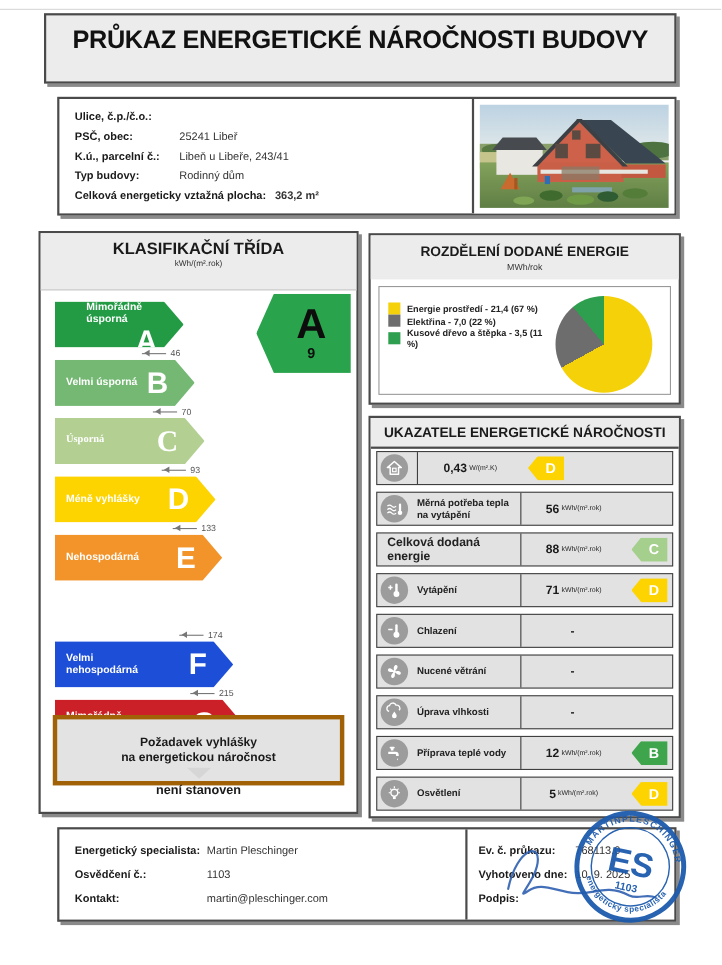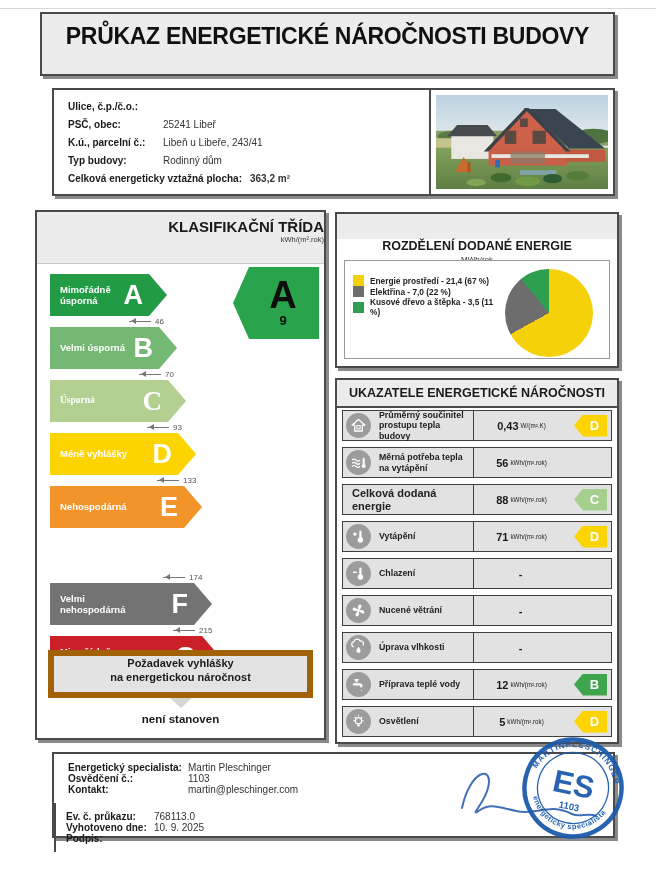--- a/index.html
+++ b/index.html
@@ -19,30 +19,30 @@
   .info-left { flex:1; display:flex; flex-direction:column; justify-content:space-around; padding:7px 6px 7px 14px; }
   .info-row { display:flex; font-size:10px; }
   .info-row .lbl { font-weight:bold; width:95px; flex:none; }
   .info-row.wide .lbl { width:auto; margin-right:8px; }
   .info-row .val { color:#333; }
   .photo-cell { width:184px; flex:none; border-left:2px solid #4a4a4a; padding:5px; background:#fff; }
   .photo-cell svg { width:100%; height:100%; display:block; }
 
   
   .class-panel { left:35px; top:210px; width:291px; height:530px; }
-  .class-head { background:#ececec; height:52px; text-align:right; padding-top:6px; border-bottom:1px solid #c9c9c9; }
+  .class-head { background:#ececec; height:52px; text-align:center; padding-top:6px; border-bottom:1px solid #c9c9c9; }
   .class-title { font-size:15px; font-weight:bold; }
   .class-sub { font-size:10px; font-weight:bold; margin-top:1px; }
   .class-unit { font-size:7.5px; color:#333; }
   .bands { position:absolute; top:62px; left:13px; right:13px; }
   .band { height:42px; display:flex; align-items:center; color:#fff;
           clip-path:polygon(0 0, calc(100% - 18px) 0, 100% 50%, calc(100% - 18px) 100%, 0 100%); }
   .band-label { font-size:9.5px; font-weight:bold; line-height:1.2; padding-left:10px; width:80px; }
   .band-letter { font-size:27px; font-weight:bold; margin-left:auto; margin-right:24px; line-height:1; }
-  .band-item:nth-of-type(1) .band { width:117px; }
+  .band-item:nth-of-type(1) .band { width:117px;flex-direction:column; }
   .band-item:nth-of-type(2) .band { width:127px; }
   .band-item:nth-of-type(3) .band { width:136px; }
   .band-item:nth-of-type(4) .band { width:146px; }
   .band-item:nth-of-type(5) .band { width:152px; }
   .band-item:nth-of-type(6) .band { width:162px; }
   .band-item:nth-of-type(7) .band { width:170px; }
   .threshold { height:11px; display:flex; align-items:center; font-size:8px; color:#555; }
   .band-item:nth-of-type(1) .threshold { margin-left:79px; }
   .band-item:nth-of-type(2) .threshold { margin-left:89px; }
   .band-item:nth-of-type(3) .threshold { margin-left:97px; }
@@ -50,30 +50,30 @@
   .band-item:nth-of-type(5) .threshold { margin-left:113px;margin-top:44px; }
   .band-item:nth-of-type(6) .threshold { margin-left:123px; }
   .band-item:nth-of-type(7) .threshold { display:none; }
   .th-line { width:22px; height:0; border-top:1px solid #777; position:relative; margin-right:4px; }
   .th-line::before { content:''; position:absolute; left:-1px; top:-4px; border:3.5px solid transparent; border-right:5px solid #777; }
   .result-arrow { position:absolute; top:55px; right:5px; width:86px; height:72px; color:#0d0d0d;
                   clip-path:polygon(16px 0, 100% 0, 100% 100%, 16px 100%, 0 50%);
                   display:flex; flex-direction:column; align-items:center; justify-content:center; padding-left:14px; }
   .result-letter { font-size:38px; font-weight:bold; line-height:0.9; }
   .result-value { font-size:13px; font-weight:bold; }
-  .req-head { position:absolute; left:11px; right:11px; top:438px; height:48px; background:#e3e3e3; border:6px solid #a16207;
-              display:flex; flex-direction:column; align-items:center; font-size:11px; font-weight:bold; line-height:1.3; }
+  .req-head { position:absolute; left:11px; right:11px; top:438px; height:64px; background:#e3e3e3; border:4px solid #a16207;
+              display:flex; flex-direction:column; align-items:center; justify-content:center; font-size:11px; font-weight:bold; line-height:1.3; }
   .req-tri { position:absolute; top:486px; left:50%; margin-left:-11px; width:0; height:0;
              border-left:11px solid transparent; border-right:11px solid transparent; border-top:10px solid #d6d6d6; }
   .req-value { position:absolute; left:11px; right:11px; top:488px; height:37px; display:flex; align-items:center; justify-content:center;
                font-size:11.5px; font-weight:bold; }
 
   
   .split-panel { left:335px; top:212px; width:284px; height:156px; }
-  .split-head { background:#ececec; height:25px; text-align:center; padding-top:25px; }
+  .split-head { background:#ececec; height:40px; text-align:center; padding-top:8px; }
   .split-title { font-size:12.5px; font-weight:bold; }
   .split-unit { font-size:8px; color:#333; margin-top:2px; }
   .split-body { position:absolute; left:7px; right:7px; top:46px; bottom:7px; border:1px solid #999; background:#fff;
                 display:flex; align-items:flex-start; }
   .legend { flex:1; display:flex; flex-direction:column; gap:0; padding:14px 0 0 8px; }
   .legend-item { display:flex; align-items:center; gap:6px; font-size:8.3px; font-weight:bold; color:#222; }
   .legend-sq { width:11px; height:11px; flex:none; }
   .pie { width:88px; height:88px; border-radius:50%; flex:none; margin:8px 16px 0 0; }
 
   
@@ -89,21 +89,21 @@
   .ind-row.total .ind-label { width:133px; font-size:11px; padding-left:6px; }
   .ind-value { border-left:1.4px solid #3f3f3f; align-self:stretch; width:96px; flex:none;
                display:flex; align-items:center; justify-content:center; gap:2px; }
   .ind-value b { font-size:11px; }
   .ind-value small { font-size:6.3px; color:#222; }
   .badge { width:33px; height:22px; flex:none; margin-left:5px; color:#fff; font-weight:bold; font-size:13px;
            clip-path:polygon(9px 0, 100% 0, 100% 100%, 9px 100%, 0 50%);
            display:flex; align-items:center; justify-content:center; padding-left:8px; }
 
   
-  .footer-box { left:52px; top:752px; width:563px; height:86px; display:flex;flex-direction:column; }
+  .footer-box { left:52px; top:752px; width:563px; height:86px; display:flex; }
   .f-left { flex:1; display:flex; flex-direction:column; justify-content:space-around; padding:8px 0 8px 14px; }
   .f-right { width:190px; flex:none; border-left:2px solid #4a4a4a; display:flex; flex-direction:column; justify-content:space-around; padding:8px 0 8px 10px; }
   .f-row { display:flex; font-size:10px; }
   .f-row .lbl { font-weight:bold; width:120px; flex:none; }
   .f-right .f-row .lbl { width:88px; }
   .f-row .val { color:#333; }
 
   .signature { position:absolute; left:440px; top:760px; z-index:3; }
   .stamp { position:absolute; left:520px; top:735px; width:106px; height:106px; transform:rotate(12deg); z-index:4; opacity:0.95; }
 </style>
@@ -235,21 +235,21 @@
         <div class="band" style="background: rgb(243, 148, 42);">
           <span class="band-label" style="width:110px">Nehospodárná</span>
           <span class="band-letter">E</span>
         </div>
         <div class="threshold">
             <span class="th-line"></span>
             <span>174</span>
           </div>
       </div>
       <div class="band-item">
-        <div class="band" style="background: #737373;">
+        <div class="band" style="background: #1d4ed8;">
           <span class="band-label">Velmi nehospodárná</span>
           <span class="band-letter">F</span>
         </div>
         <div class="threshold">
             <span class="th-line"></span>
             <span>215</span>
           </div>
       </div>
       <div class="band-item">
         <div class="band" style="background: rgb(203, 32, 39);">
@@ -299,21 +299,20 @@
     <div class="ind-head">UKAZATELE ENERGETICKÉ NÁROČNOSTI</div>
     <div class="ind-rows">
 
       <div class="ind-row">
         <span class="ind-icon">
           <svg viewBox="0 0 24 24">
               <path d="M12 4.5 L20 11.5 H16.8 V19 H7.2 V11.5 H4 Z" fill="none" stroke="#fff" stroke-width="1.7" stroke-linejoin="round"></path>
               <rect x="10" y="12.2" width="4" height="4" fill="none" stroke="#fff" stroke-width="1.3"></rect>
             </svg>
         </span>
-        <span class="ind-label">Průměrný součinitel prostupu tepla budovy</span>
         <span class="ind-value">
           <b>0,43</b>
           <small>W/(m².K)</small>
         </span>
         <span class="badge" style="background: rgb(253, 212, 0);">D</span>
       </div>
 
       <div class="ind-row">
         <span class="ind-icon">
           <svg viewBox="0 0 24 24">

